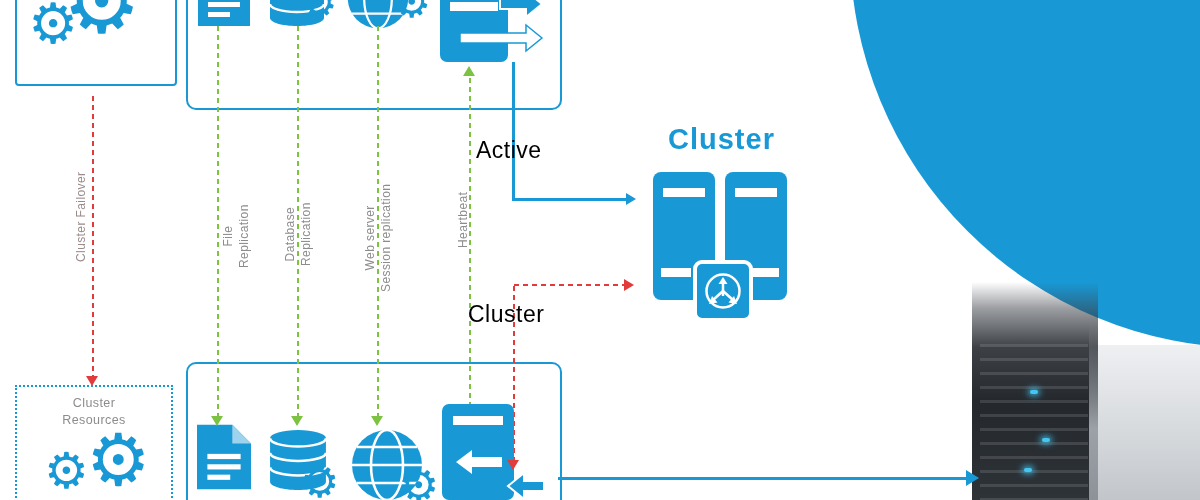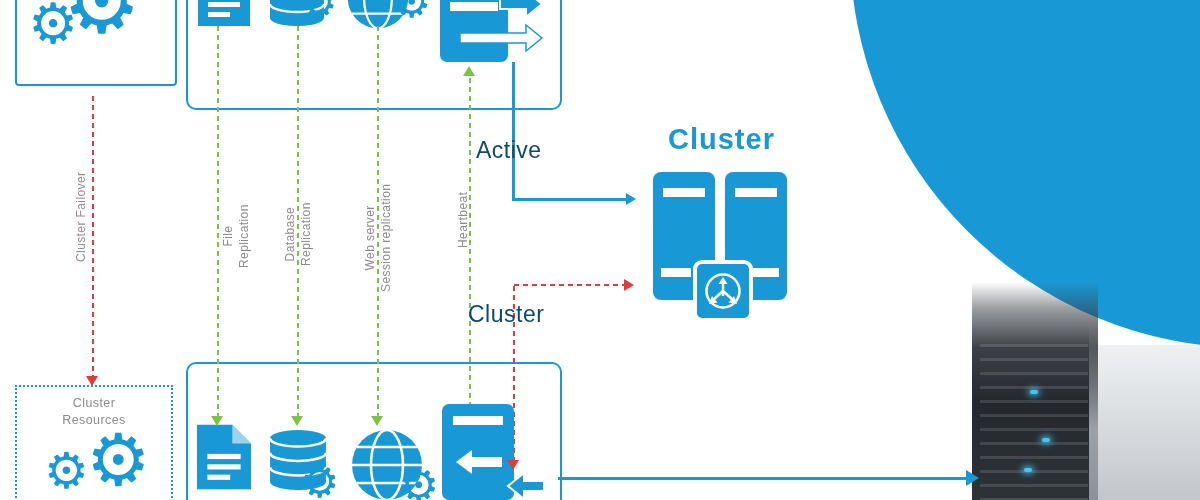--- a/index.html
+++ b/index.html
@@ -38,21 +38,21 @@
   .arr-down-green{border-left:6px solid transparent;border-right:6px solid transparent;border-top:10px solid #7DC242;}
   .arr-up-green{border-left:6px solid transparent;border-right:6px solid transparent;border-bottom:10px solid #7DC242;}
   .arr-right-blue{border-top:6px solid transparent;border-bottom:6px solid transparent;border-left:10px solid #1899D6;}
   .arr-right-red{border-top:6px solid transparent;border-bottom:6px solid transparent;border-left:10px solid #E23B3B;}
   .arr-right-blue-lg{border-top:8px solid transparent;border-bottom:8px solid transparent;border-left:13px solid #1899D6;}
 
   
   .vlabel{position:absolute;transform:rotate(-90deg);transform-origin:0 0;font-size:12px;color:#8C8C8C;
           line-height:1.3;white-space:nowrap;text-align:center;z-index:7;letter-spacing:.4px;}
   .vlabel.red{color:#9B8B8B;}
-  .flow-label{font-size:23px;color:#0c4a6e;letter-spacing:.5px;z-index:7;}
+  .flow-label{font-size:23px;color:#000000;letter-spacing:.5px;z-index:7;}
   .cluster-title{font-size:29px;color:#1899D6;font-weight:600;letter-spacing:1px;z-index:7;}
   .res-title{width:100%;top:8px;text-align:center;font-size:12.5px;color:#8C8C8C;line-height:1.35;z-index:7;letter-spacing:.4px;}
 
   .gear{color:#1899D6;line-height:1;z-index:5;font-family:"DejaVu Sans",sans-serif;}
   .icon{z-index:5;}
 </style>
 </head>
 <body>
 
 <div class="canvas">

